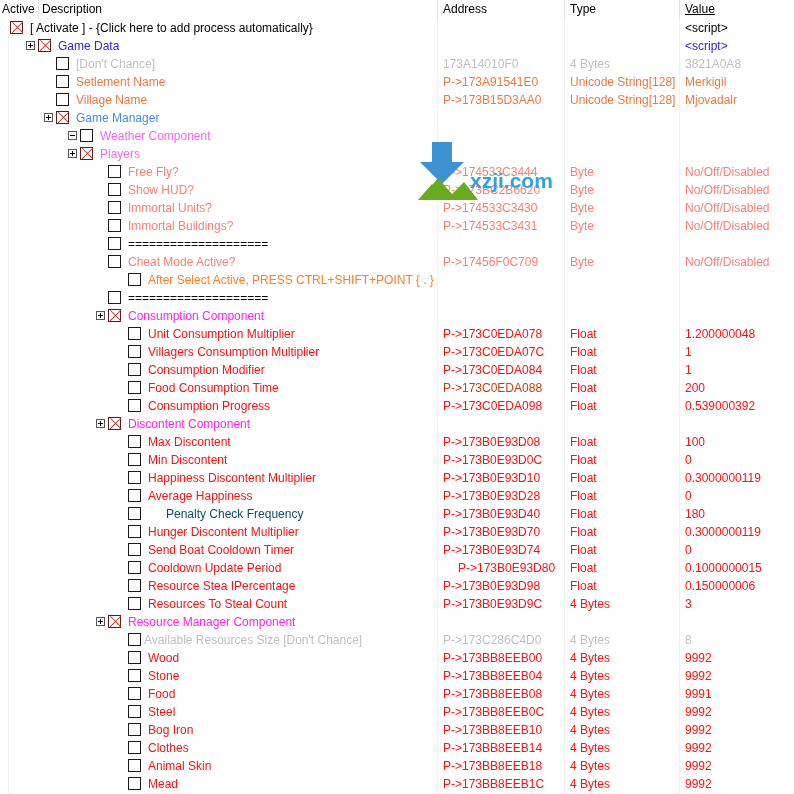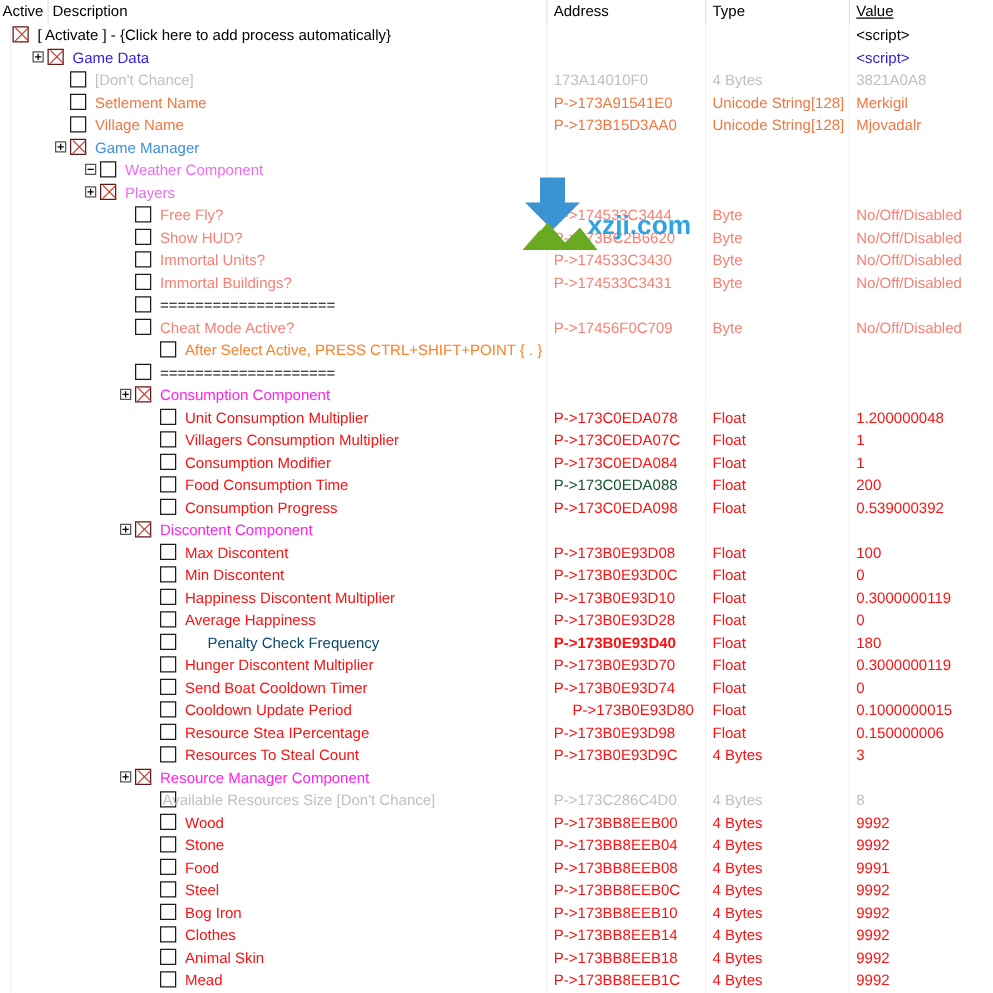--- a/index.html
+++ b/index.html
@@ -242,21 +242,21 @@
     <div class="row">
       <div class="cb" style="left: 128px;"></div>
       <div class="desc" style="left: 148px; color: rgb(251, 17, 17);">Consumption Modifier</div>
       <div class="addr" style="color: rgb(251, 17, 17);">P-&gt;173C0EDA084</div>
       <div class="type" style="color: rgb(251, 17, 17);">Float</div>
       <div class="value" style="color: rgb(251, 17, 17);">1</div>
     </div>
     <div class="row">
       <div class="cb" style="left: 128px;"></div>
       <div class="desc" style="left: 148px; color: rgb(251, 17, 17);">Food Consumption Time</div>
-      <div class="addr" style="color: #14532d;">P-&gt;173C0EDA088</div>
+      <div class="addr" style="color: #c2410c;">P-&gt;173C0EDA088</div>
       <div class="type" style="color: rgb(251, 17, 17);">Float</div>
       <div class="value" style="color: rgb(251, 17, 17);">200</div>
     </div>
     <div class="row">
       <div class="cb" style="left: 128px;"></div>
       <div class="desc" style="left: 148px; color: rgb(251, 17, 17);">Consumption Progress</div>
       <div class="addr" style="color: rgb(251, 17, 17);">P-&gt;173C0EDA098</div>
       <div class="type" style="color: rgb(251, 17, 17);">Float</div>
       <div class="value" style="color: rgb(251, 17, 17);">0.539000392</div>
     </div>
@@ -292,21 +292,21 @@
     <div class="row">
       <div class="cb" style="left: 128px;"></div>
       <div class="desc" style="left: 148px; color: rgb(251, 17, 17);">Average Happiness</div>
       <div class="addr" style="color: rgb(251, 17, 17);">P-&gt;173B0E93D28</div>
       <div class="type" style="color: rgb(251, 17, 17);">Float</div>
       <div class="value" style="color: rgb(251, 17, 17);">0</div>
     </div>
     <div class="row">
       <div class="cb" style="left: 128px;"></div>
       <div class="desc" style="left: 166px; color: #0c4a6e;">Penalty Check Frequency</div>
-      <div class="addr" style="color: rgb(251, 17, 17); font-weight: bold;">P-&gt;173B0E93D40</div>
+      <div class="addr" style="color: rgb(251, 17, 17);">P-&gt;173B0E93D40</div>
       <div class="type" style="color: rgb(251, 17, 17);">Float</div>
       <div class="value" style="color: rgb(251, 17, 17);">180</div>
     </div>
     <div class="row">
       <div class="cb" style="left: 128px;"></div>
       <div class="desc" style="left: 148px; color: rgb(251, 17, 17);">Hunger Discontent Multiplier</div>
       <div class="addr" style="color: rgb(251, 17, 17);">P-&gt;173B0E93D70</div>
       <div class="type" style="color: rgb(251, 17, 17);">Float</div>
       <div class="value" style="color: rgb(251, 17, 17);">0.3000000119</div>
     </div>
@@ -341,21 +341,21 @@
     <div class="row">
       <div class="exp plus" style="left: 96px;"></div>
       <div class="cb x dark" style="left: 108px;"></div>
       <div class="desc" style="left: 128px; color: rgb(255, 34, 238);">Resource Manager Component</div>
       <div class="addr" style="color: rgb(255, 34, 238);"></div>
       <div class="type" style="color: rgb(255, 34, 238);"></div>
       <div class="value" style="color: rgb(255, 34, 238);"></div>
     </div>
     <div class="row">
       <div class="cb" style="left: 128px;"></div>
-      <div class="desc" style="left: 130px; color: rgb(191, 191, 191);">Available Resources Size [Don't Chance]</div>
+      <div class="desc" style="left: 144px; color: rgb(191, 191, 191);">Available Resources Size [Don't Chance]</div>
       <div class="addr" style="color: rgb(191, 191, 191);">P-&gt;173C286C4D0</div>
       <div class="type" style="color: rgb(191, 191, 191);">4 Bytes</div>
       <div class="value" style="color: rgb(191, 191, 191);">8</div>
     </div>
     <div class="row">
       <div class="cb" style="left: 128px;"></div>
       <div class="desc" style="left: 148px; color: rgb(251, 17, 17);">Wood</div>
       <div class="addr" style="color: rgb(251, 17, 17);">P-&gt;173BB8EEB00</div>
       <div class="type" style="color: rgb(251, 17, 17);">4 Bytes</div>
       <div class="value" style="color: rgb(251, 17, 17);">9992</div>

